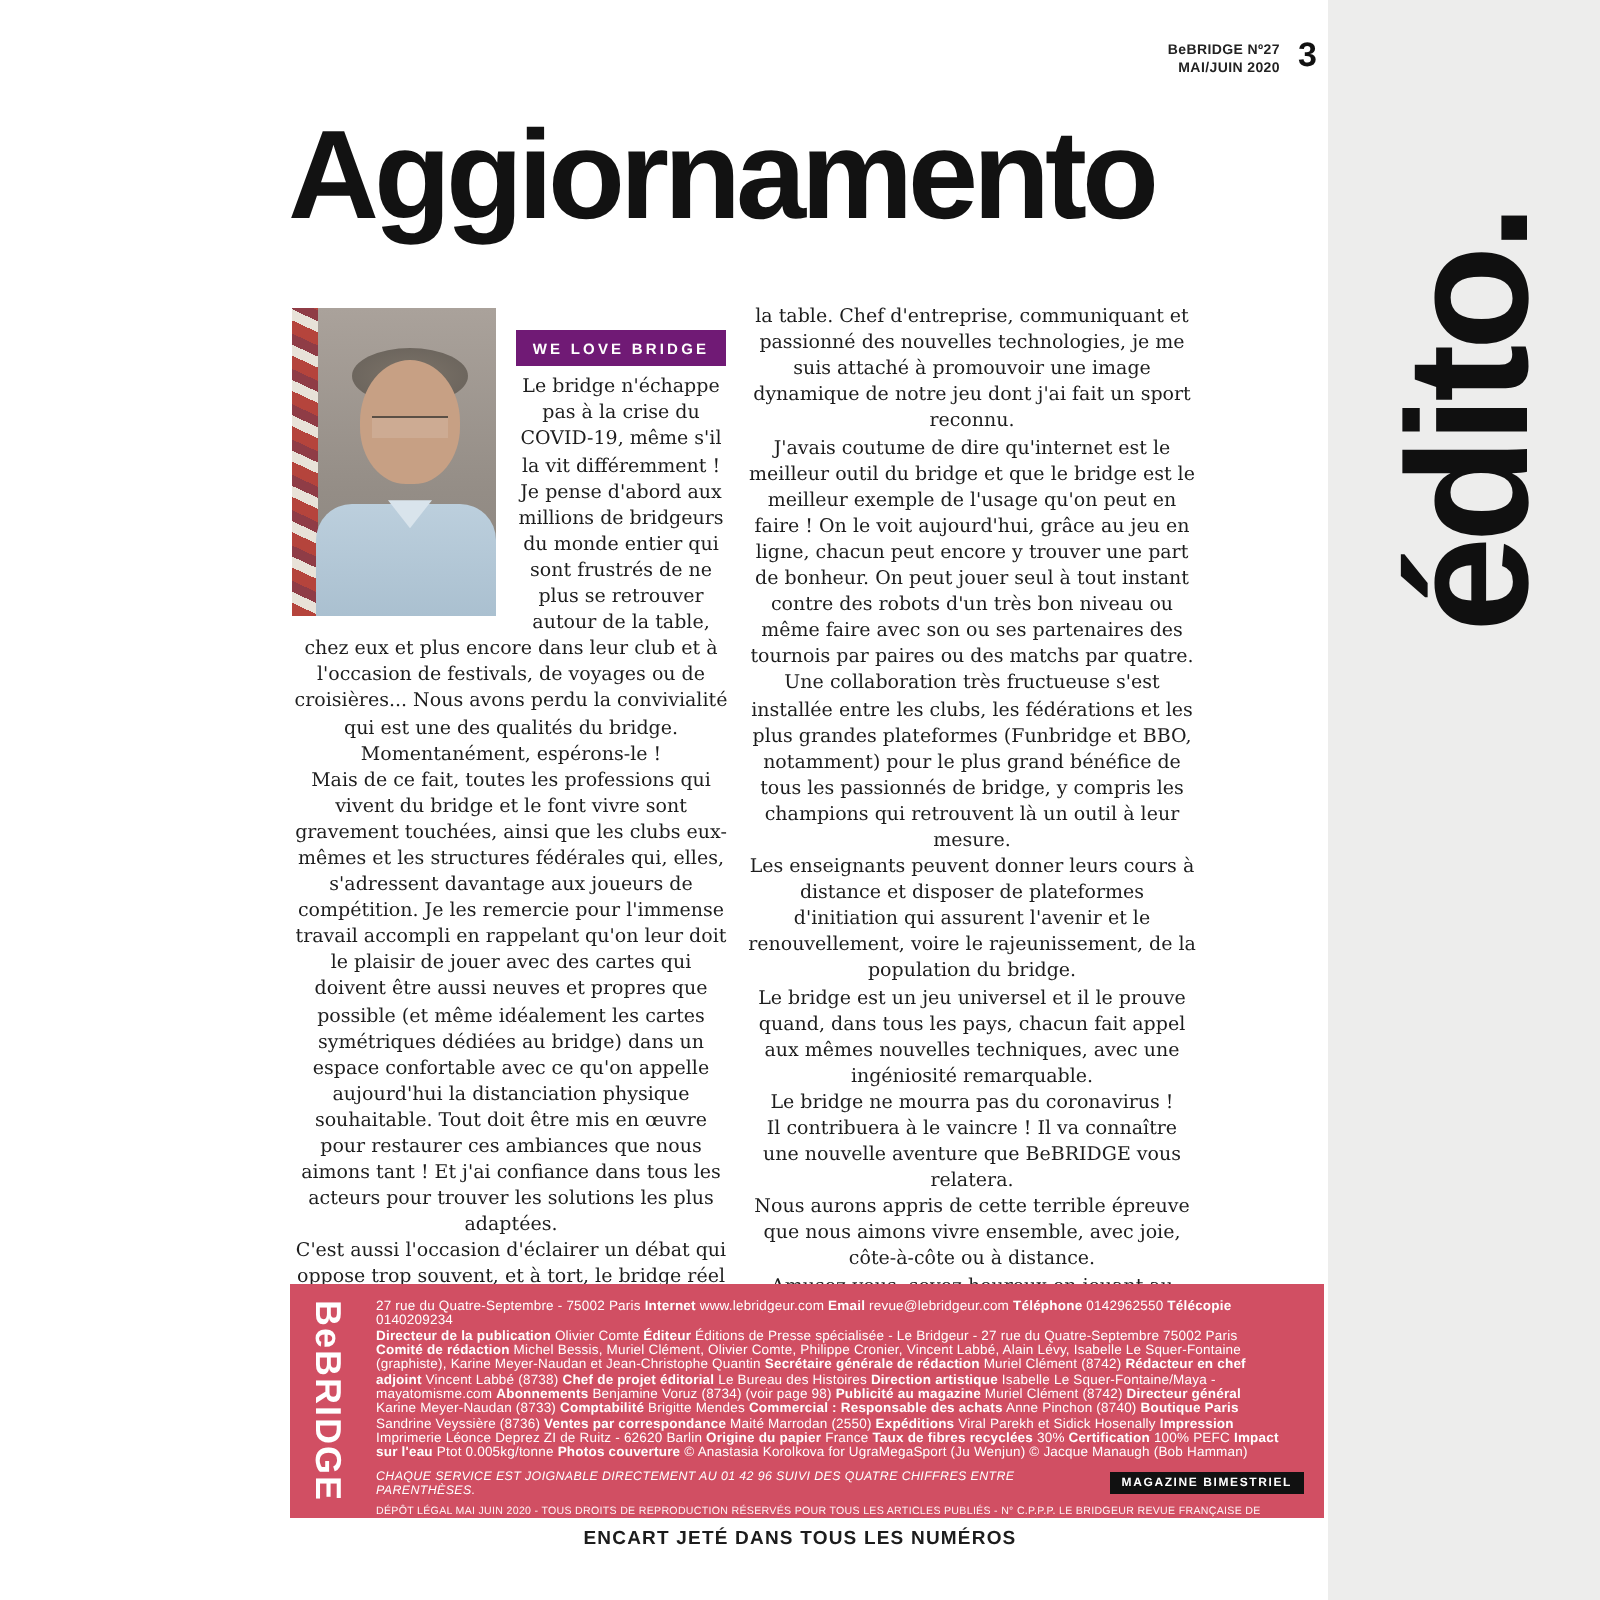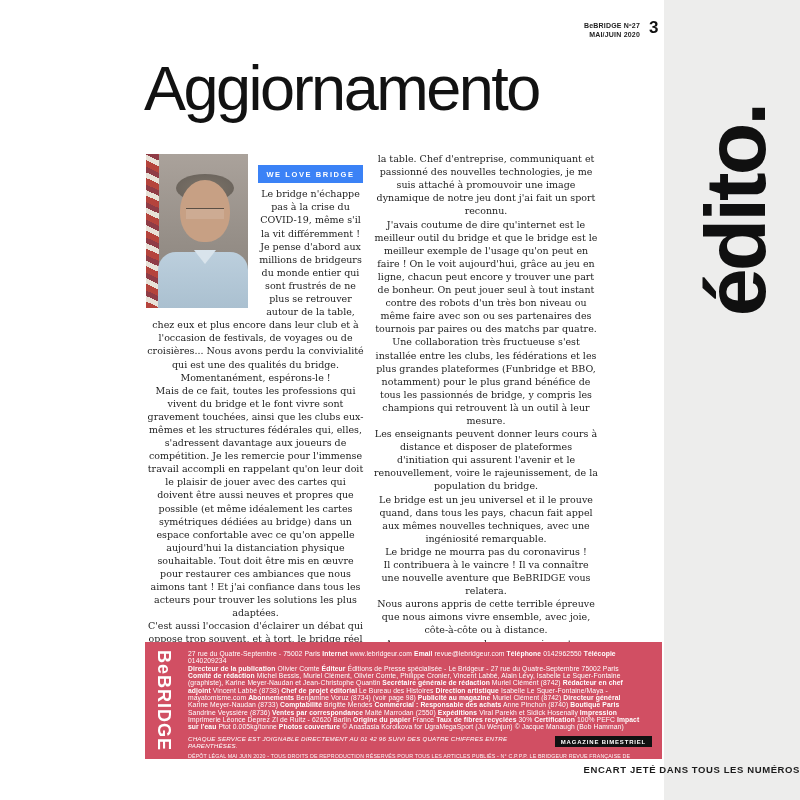--- a/index.html
+++ b/index.html
@@ -5,21 +5,21 @@
   html,body{margin:0;padding:0;background:#fff;}
   .page{position:relative;width:800px;height:800px;background:#ffffff;overflow:hidden;
         font-family:"Liberation Sans",sans-serif;color:#1a1a1a;}
   .gray-col{position:absolute;left:664px;top:0;width:136px;height:800px;background:#ededec;}
   .header-meta{position:absolute;left:480px;top:22px;width:160px;text-align:right;
         font-size:7px;line-height:8.5px;font-weight:bold;color:#222;letter-spacing:.2px;}
   .page-num{position:absolute;left:649px;top:18px;font-size:17px;font-weight:bold;color:#111;}
   .edito-vert{position:absolute;left:580px;top:158px;width:310px;height:105px;
         transform:rotate(-90deg);text-align:center;
         font-size:86px;font-weight:bold;letter-spacing:-3px;color:#101010;line-height:105px;}
-  .title{position:absolute;left:144px;top:52px;font-size:63px;font-weight:normal;
+  .title{position:absolute;left:144px;top:52px;font-size:63px;font-weight:bold;
         letter-spacing:-2.5px;color:#121212;}
   .article{position:absolute;left:146px;top:139px;width:456px;}
   .col{display:inline-block;vertical-align:top;
         font-family:"DejaVu Serif","Liberation Serif",serif;font-size:9.5px;
         line-height:13.1px;color:#1d1d1d;white-space:pre-line;text-align:center;}
   .col-left{width:219px;margin-right:9px;}
   .col-right{width:224px;}
   .photo{float:left;width:102px;height:154px;margin:2px 8px 5px 0;position:relative;
         overflow:hidden;background:linear-gradient(180deg,#aaa29b 0%,#948d86 60%,#8a847e 100%);}
   .photo .strip{position:absolute;left:0;top:0;width:13px;height:100%;
@@ -27,38 +27,38 @@
   .photo .head{position:absolute;left:34px;top:26px;width:50px;height:62px;border-radius:50% 50% 46% 46%;
         background:#c7a084;}
   .photo .hair{position:absolute;left:30px;top:20px;width:58px;height:28px;border-radius:50%;
         background:radial-gradient(ellipse at center,#7d7469 0%,#6d665e 70%);}
   .photo .glasses{position:absolute;left:40px;top:54px;width:38px;height:10px;
         border-top:1px solid #5a4f45;background:rgba(255,255,255,.12);}
   .photo .shirt{position:absolute;left:12px;top:98px;width:90px;height:60px;border-radius:18px 18px 0 0;
         background:linear-gradient(180deg,#bccfdd,#a9bfcf);}
   .photo .collar{position:absolute;left:48px;top:96px;width:22px;height:14px;background:#d9e4ec;
         clip-path:polygon(0 0,50% 100%,100% 0);}
-  .badge{display:inline-block;background:#3b82f6;color:#fff;font-weight:bold;font-size:7.5px;
+  .badge{display:inline-block;background:#701a75;color:#fff;font-weight:bold;font-size:7.5px;
         letter-spacing:1.6px;padding:3px 8px 2px 8px;margin-bottom:4px;font-family:"Liberation Sans",sans-serif;}
   .signature{margin-top:13px;font-family:"Liberation Sans",sans-serif;white-space:normal;}
   .sig-name{font-size:12.5px;font-weight:bold;letter-spacing:.2px;color:#111;}
   .sig-role{font-family:"DejaVu Serif","Liberation Serif",serif;font-size:9.8px;line-height:13px;margin-top:3px;}
   .footer{position:absolute;left:145px;top:642px;width:517px;height:117px;background:#d14f63;
         display:flex;color:#fff;}
   .brand-vert{writing-mode:vertical-rl;font-weight:bold;font-size:18px;letter-spacing:1px;
         padding:8px 2px 0 8px;color:#fff;}
   .masthead{padding:8px 10px 0 12px;flex:1;}
   .m-line{font-size:6.75px;line-height:7.35px;letter-spacing:.1px;}
   .m-line b{font-weight:bold;}
   .note-row{display:flex;align-items:center;justify-content:space-between;margin-top:4px;}
   .note{font-style:italic;font-size:6.2px;letter-spacing:.2px;}
   .mini-badge{background:#111;color:#fff;font-weight:bold;font-size:6px;letter-spacing:.8px;
         padding:2.5px 6px;white-space:nowrap;}
   .legal{font-size:5.3px;letter-spacing:.15px;margin-top:4px;opacity:.95;}
-  .bottom-note{position:absolute;left:0;top:764px;width:800px;text-align:right;
+  .bottom-note{position:absolute;left:0;top:764px;width:800px;text-align:center;
         font-size:9.5px;font-weight:bold;letter-spacing:.6px;color:#1c1c1c;}
 </style>
 </head>
 <body>
 
 <div class="page">
 
   <div class="gray-col"></div>
 
   <div class="header-meta">

